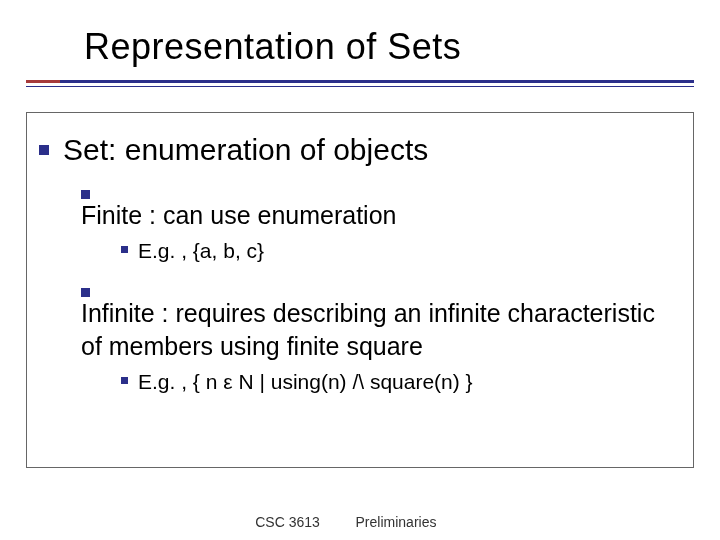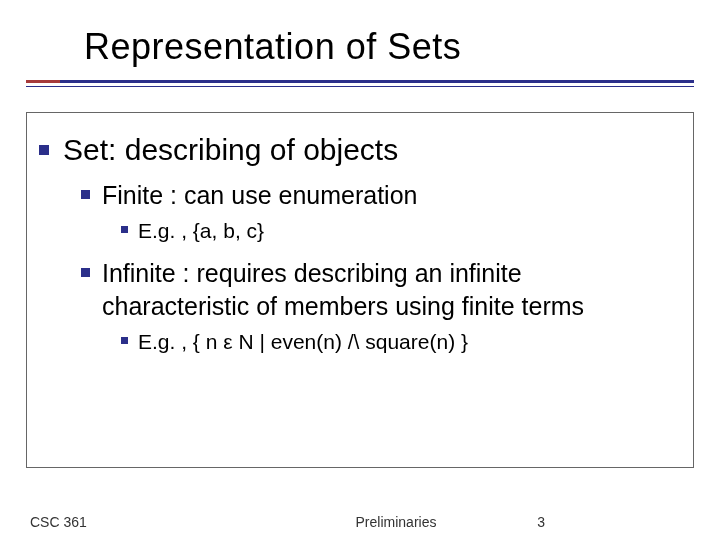--- a/index.html
+++ b/index.html
@@ -61,72 +61,72 @@
   .lvl1, .lvl2, .lvl3 { display: flex; align-items: flex-start; }
   .bullet {
     width: 10px; height: 10px;
     background: #2b2f8a;
     flex-shrink: 0;
     margin-top: 14px;
     margin-right: 14px;
   }
   .lvl1 { margin-bottom: 10px; }
   .lvl1 .text { font-size: 30px; line-height: 1.25; }
-  .lvl2 { margin-left: 42px; margin-bottom: 4px; }
+  .lvl2 { margin-left: 42px; margin-bottom: 4px; flex-direction: column; }
   .lvl2 .bullet { width: 9px; height: 9px; margin-top: 11px; margin-right: 12px; }
   .lvl2 .text { font-size: 25px; line-height: 1.3; }
   .lvl3 { margin-left: 82px; margin-top: 6px; margin-bottom: 12px; }
   .lvl3 .bullet { width: 7px; height: 7px; margin-top: 9px; margin-right: 10px; }
   .lvl3 .text { font-size: 21px; line-height: 1.35; text-align: center; }
   .footer {
     position: absolute;
     left: 0; bottom: 10px;
     width: 575px;
     display: flex;
-    justify-content: space-between;
+    justify-content: center;
     padding: 0 30px;
     font-size: 14px;
     color: #333;
   }
   .footer .mid { position: absolute; left: 0; width: 720px; text-align: center; margin-left: 36px; }
 </style>
 </head>
 <body>
 
 <div class="slide">
   <div class="title">Representation of Sets</div>
   <div class="title-rule-thick"></div>
   <div class="title-accent"></div>
   <div class="title-rule-thin"></div>
 
   <div class="content-box">
 
     <div class="lvl1">
       <span class="bullet"></span>
-      <span class="text">Set: describing of objects</span>
+      <span class="text">Set: enumeration of objects</span>
     </div>
 
     <div class="lvl2">
       <span class="bullet"></span>
       <span class="text">Finite : can use enumeration</span>
     </div>
 
     <div class="lvl3">
       <span class="bullet"></span>
       <span class="text">E.g. , {a, b, c}</span>
     </div>
 
     <div class="lvl2">
       <span class="bullet"></span>
-      <span class="text">Infinite : requires describing an infinite characteristic of members using finite terms</span>
+      <span class="text">Infinite : requires describing an infinite characteristic of members using finite square</span>
     </div>
 
     <div class="lvl3">
       <span class="bullet"></span>
-      <span class="text">E.g. , { n ε N | even(n) /\ square(n) }</span>
+      <span class="text">E.g. , { n ε N | using(n) /\ square(n) }</span>
     </div>
 
   </div>
 
   <div class="footer">
     <span>CSC 361</span>
     <span class="mid">Preliminaries</span>
     <span>3</span>
   </div>
 </div>

